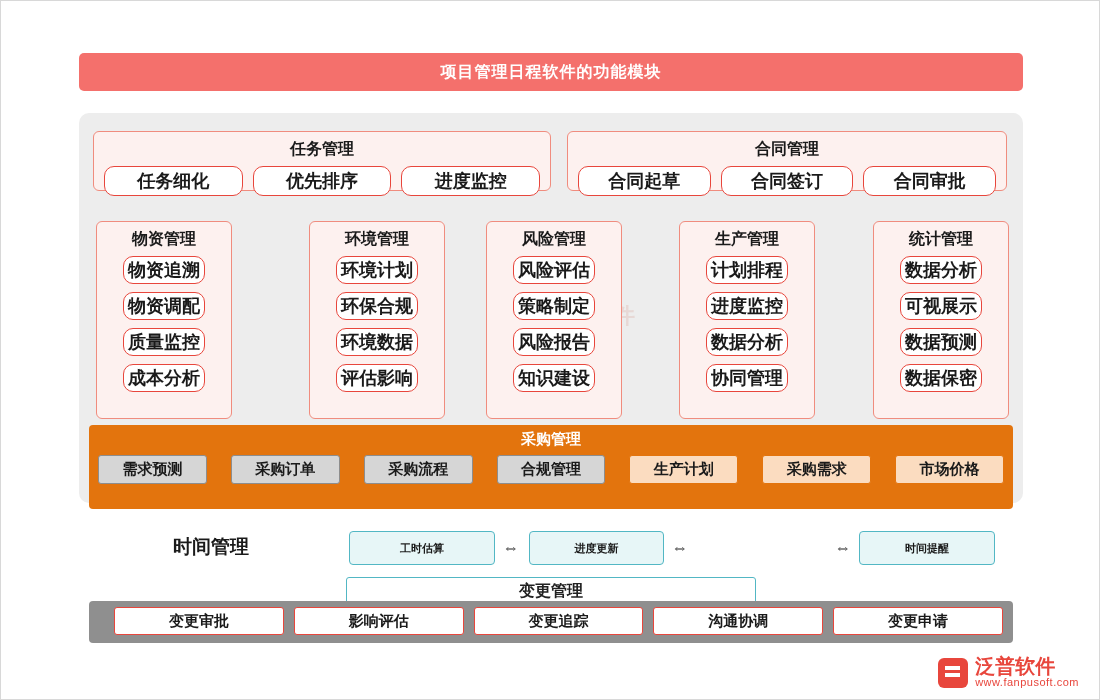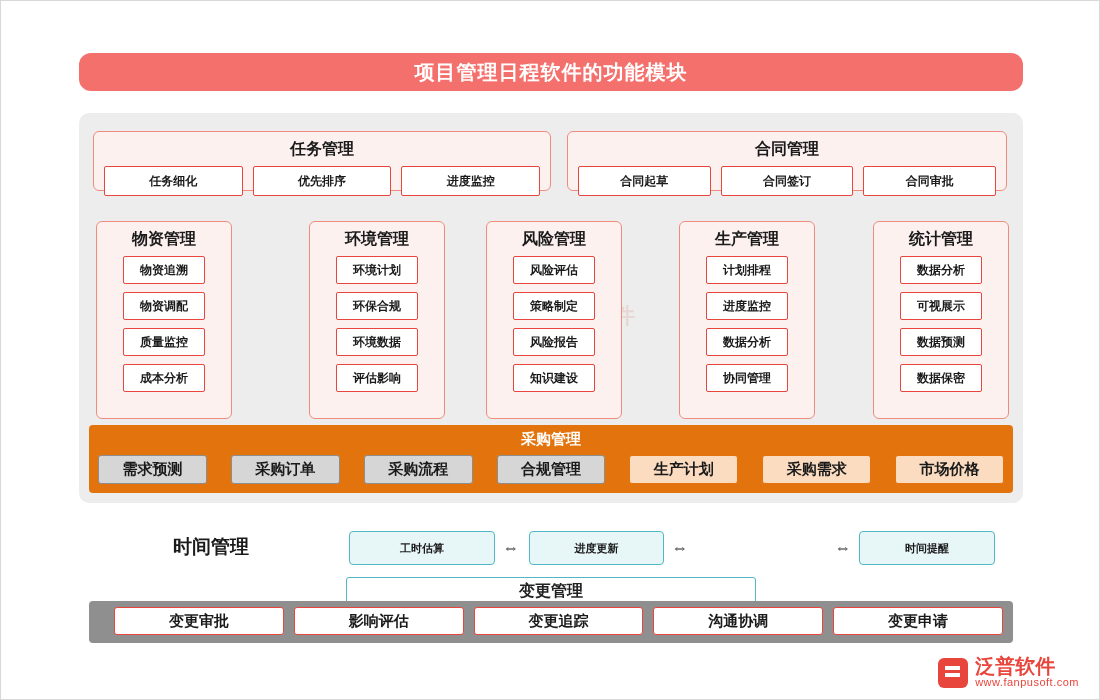--- a/index.html
+++ b/index.html
@@ -25,26 +25,26 @@
   }
 
   
   .title-banner {
     position: absolute;
     left: 78px;
     top: 52px;
     width: 944px;
     height: 38px;
     background: #f4706c;
-    border-radius: 12px;
+    border-radius: 5px;
     display: flex;
     align-items: center;
     justify-content: center;
     color: #ffffff;
-    font-size: 20px;
+    font-size: 16px;
     font-weight: bold;
     letter-spacing: 1px;
   }
 
   
   .main-panel {
     position: absolute;
     left: 78px;
     top: 112px;
     width: 944px;
@@ -78,22 +78,22 @@
     text-align: center;
     font-size: 16px;
     font-weight: bold;
     color: #1a1a1a;
     margin-top: 7px;
     margin-bottom: 6px;
   }
   .cell {
     background: #ffffff;
     border: 1px solid #e8463c;
-    border-radius: 2px;
-    font-size: 12px;
+    border-radius: 10px;
+    font-size: 18px;
     font-weight: bold;
     color: #1a1a1a;
     display: flex;
     align-items: center;
     justify-content: center;
     box-sizing: border-box;
   }
 
   
   .top-group { height: 60px; }
@@ -119,21 +119,21 @@
     height: 28px;
     margin-bottom: 8px;
   }
 
   
   .proc-bar {
     position: absolute;
     left: 88px;
     top: 424px;
     width: 924px;
-    height: 68px;
+    height: 84px;
     background: #e3740d;
     border-radius: 4px;
   }
   .proc-title {
     text-align: center;
     color: #ffffff;
     font-size: 15px;
     font-weight: bold;
     padding-top: 5px;
   }

